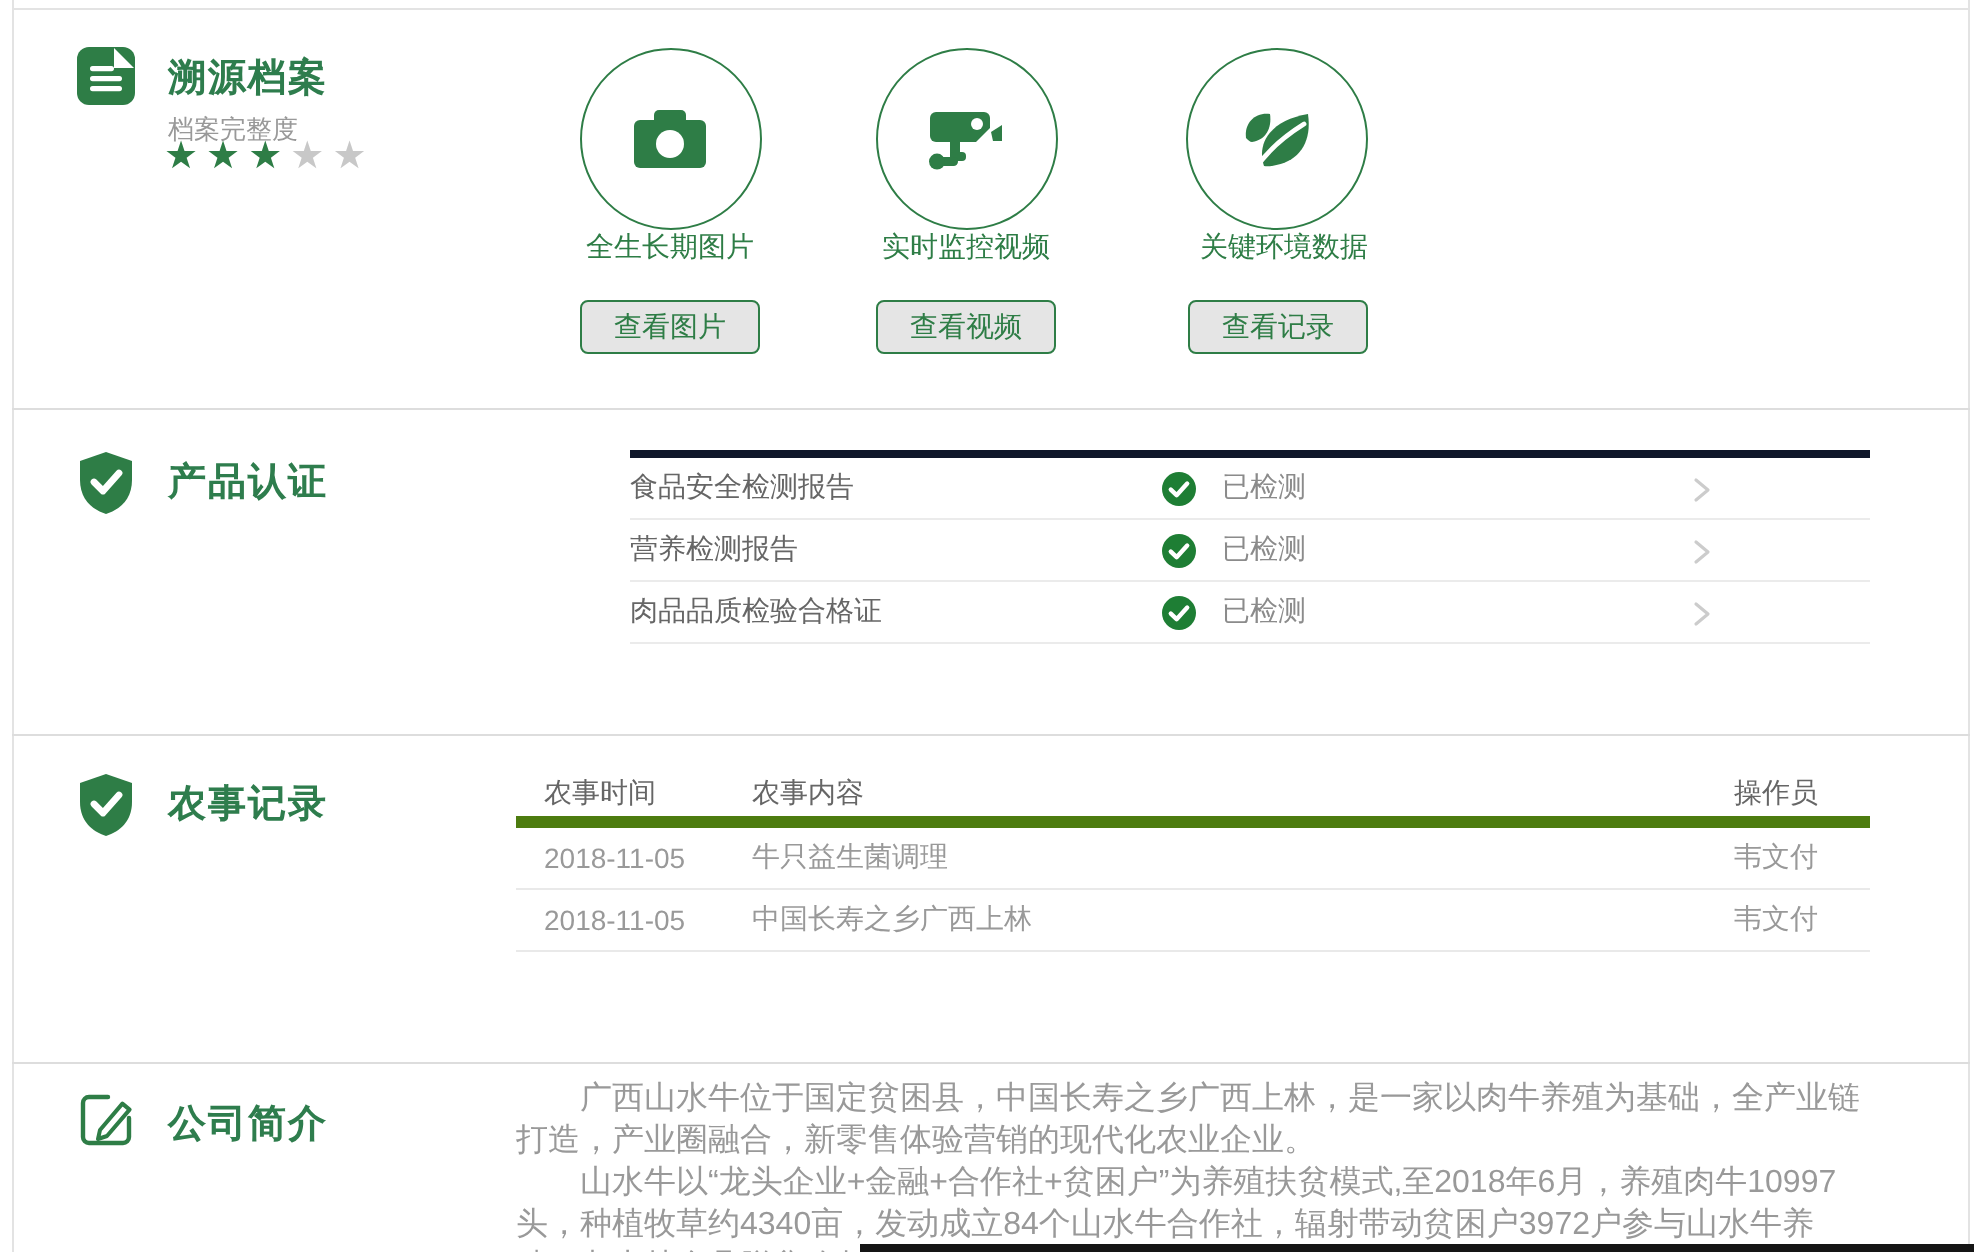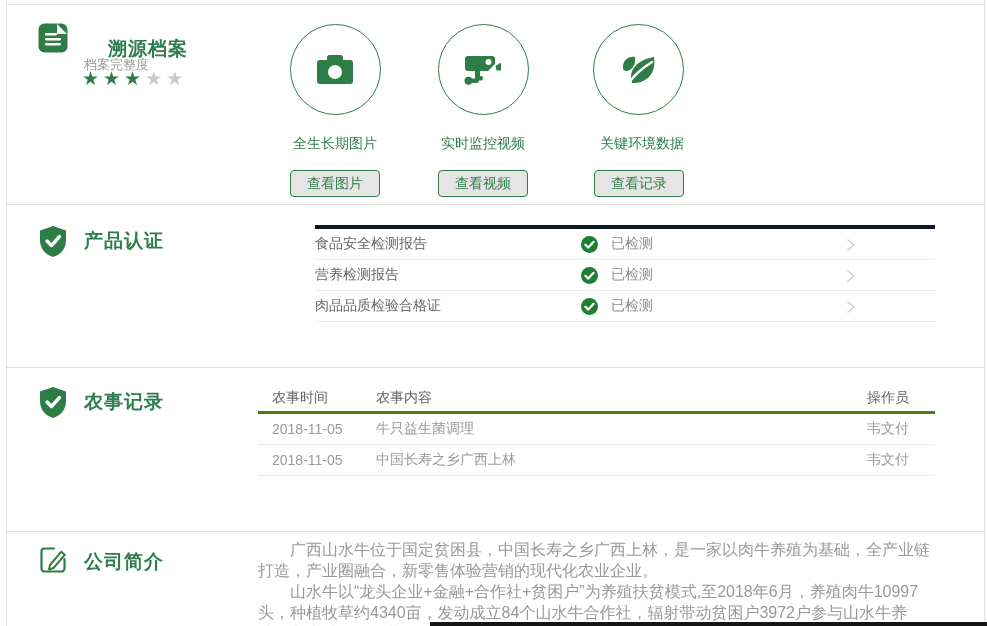--- a/index.html
+++ b/index.html
@@ -24,37 +24,37 @@
   .stars { position: absolute; left: 82px; top: 67px; font-size: 19px; letter-spacing: 4px; color: #c8c8c8; }
   .stars span.filled { color: #2e7d46; }
 
   .feature { position: absolute; top: 24px; width: 140px; display: flex; flex-direction: column; align-items: center; }
   .f1 { left: 265px; } .f2 { left: 413px; align-items: center; } .f3 { left: 544px; align-items: flex-end; }
   .feature .circle {
     width: 91px; height: 91px; border-radius: 50%;
     border: 1px solid #2e7d46; display: flex; align-items: center; justify-content: center;
     background: #fff; cursor: pointer;
   }
-  .feature .f-label { margin-top: 20px; font-size: 14px; color: #2e7d46; }
+  .feature .f-label { margin-top: 0; font-size: 14px; color: #2e7d46; }
   .feature .f-btn {
     margin-top: 17px; width: 90px; height: 27px; background: #e5e5e5;
     border: 1px solid #2e7d46; border-radius: 4px; color: #2e7d46;
     font-size: 14px; font-family: inherit; cursor: pointer;
   }
 
   .cert-list { position: absolute; left: 315px; top: 225px; width: 620px; border-top: 4px solid #0f172a; }
   .cert-row { position: relative; height: 31px; border-bottom: 1px solid #ebebeb; display: flex; align-items: center; cursor: pointer; }
   .cert-name { font-size: 14px; color: #666; }
   .cert-status { position: absolute; left: 266px; display: flex; align-items: center; }
   .cert-status .status-text { margin-left: 13px; font-size: 14px; color: #8b8b8b; }
   .cert-chevron { position: absolute; left: 530px; top: 9px; }
 
   .farm-table { position: absolute; left: 258px; top: 385px; width: 677px; font-size: 14px; }
   .farm-row { display: grid; grid-template-columns: 104px 491px auto; padding-left: 14px; align-items: center; }
-  .farm-head { height: 29px; color: #666; border-bottom: 3px solid #4d7c0f; }
+  .farm-head { height: 29px; color: #666; border-bottom: 6px solid #4d7c0f; }
   .farm-data { height: 31px; color: #999; border-bottom: 1px solid #e9e9e9; }
 
   .company-text {
     position: absolute; left: 258px; top: 539px; width: 680px; height: 87px;
     overflow: hidden; font-size: 16px; line-height: 21px; color: #999;
   }
   .company-text p { text-indent: 2em; }
 
   .bottom-bar { position: absolute; left: 430px; right: 0; bottom: 0; height: 4px; background: #151515; }
 
@@ -72,21 +72,21 @@
 
 <div class="sec-icon" style="top:23px;">
   <svg width="30" height="30" viewBox="0 0 30 30">
     <rect x="0.5" y="0.5" width="29" height="29" rx="6" fill="#2e7d46"></rect>
     <polygon points="19,1 29,11 19,11" fill="#fff"></polygon>
     <rect x="7" y="10" width="12" height="2.6" rx="1.3" fill="#fff"></rect>
     <rect x="7" y="15" width="16" height="2.6" rx="1.3" fill="#fff"></rect>
     <rect x="7" y="20" width="16" height="2.6" rx="1.3" fill="#fff"></rect>
   </svg>
 </div>
-<div class="sec-title" style="top:36px;margin-left:24px;">溯源档案</div>
+<div class="sec-title" style="top:26px;">溯源档案</div>
 <div class="sub-label">档案完整度</div>
 <div class="stars">
   <span class="filled">★</span><span class="filled">★</span><span class="filled">★</span><span>★</span><span>★</span>
 </div>
 
 <div class="feature f1">
   <div class="circle">
     <span>
       <svg width="42" height="34" viewBox="0 0 42 34">
         <rect x="13" y="2" width="16" height="9" rx="2.5" fill="#2e7d46"></rect>

